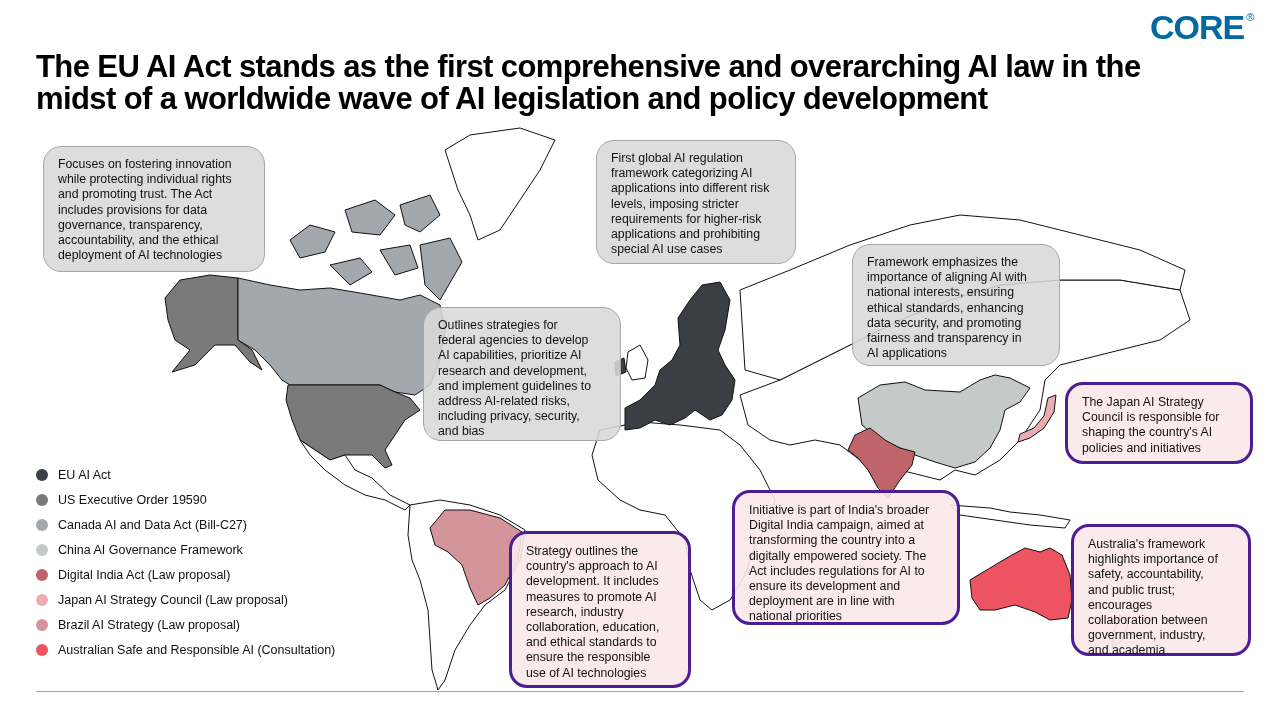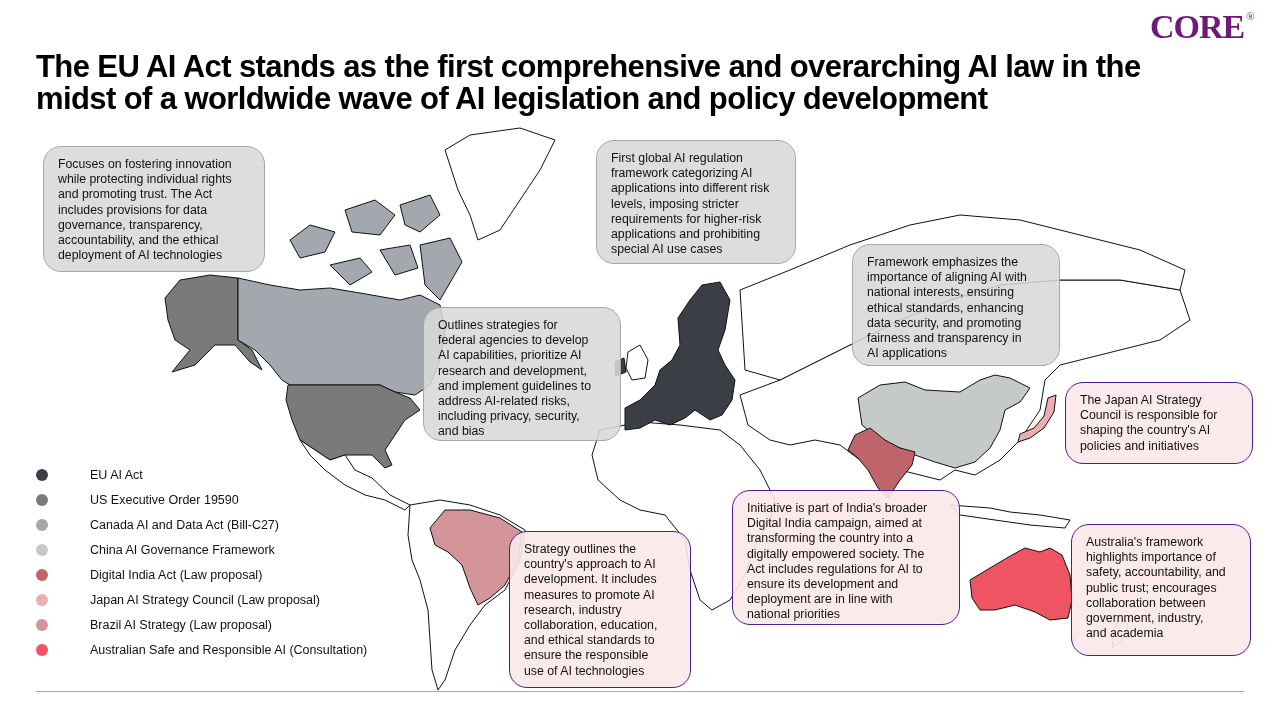--- a/index.html
+++ b/index.html
@@ -1,25 +1,25 @@
 <!DOCTYPE html>
 <html><head>
 <meta charset="utf-8">
 <style>
   html, body { margin:0; padding:0; background:#ffffff; }
   body { width:1280px; height:720px; position:relative; overflow:hidden; font-family:"Liberation Sans", sans-serif; color:#111; }
-  .logo { position:absolute; left:1150px; top:8px; font-family:Liberation Serif, serif; font-weight:bold; font-size:34px; color:#701a75; letter-spacing:-1px; }
+  .logo { position:absolute; left:1150px; top:8px; font-family:Liberation Sans, sans-serif; font-weight:bold; font-size:34px; color:#0369a1; letter-spacing:-1px; }
   .logo sup { font-size:11px; font-weight:normal; position:relative; top:-6px; margin-left:2px; letter-spacing:0; }
   .title { position:absolute; left:36px; top:51px; width:1130px; font-size:31px; font-weight:bold; line-height:32px; letter-spacing:-0.6px; color:#000; }
   .map { position:absolute; left:0; top:0; width:1280px; height:720px; }
   .bubble { position:absolute; font-size:12.3px; line-height:15.2px; padding:10px 24px 8px 14px; border-radius:18px; box-sizing:border-box; }
   .bubble.grey { background:rgba(216,216,216,0.88); border:1px solid #a7a7a7; }
-  .bubble.pink { background:rgba(250,232,234,0.9); border:1px solid #4c1d95; }
+  .bubble.pink { background:rgba(250,232,234,0.9); border:3px solid #4c1d95; }
   .legend { position:absolute; left:36px; top:462px; }
-  .legend-item { display:flex; align-items:center; height:25px; font-size:12.5px;gap:32px; }
+  .legend-item { display:flex; align-items:center; height:25px; font-size:12.5px; }
   .legend-dot { width:12px; height:12px; border-radius:50%; margin-right:10px; flex:0 0 12px; }
   .divider { position:absolute; left:36px; top:691px; width:1208px; height:1px; background:#a6a6a6; }
 </style>
 </head>
 <body>
 
 <div class="logo"><span>CORE</span><sup>®</sup></div>
 
 <div class="title">The EU AI Act stands as the first comprehensive and overarching AI law in the midst of a worldwide wave of AI legislation and policy development</div>
 

